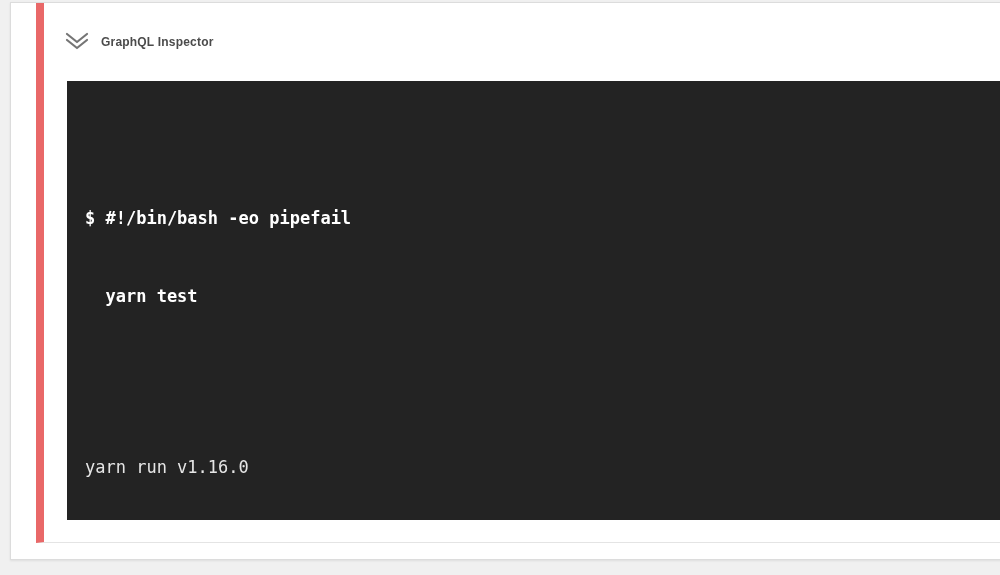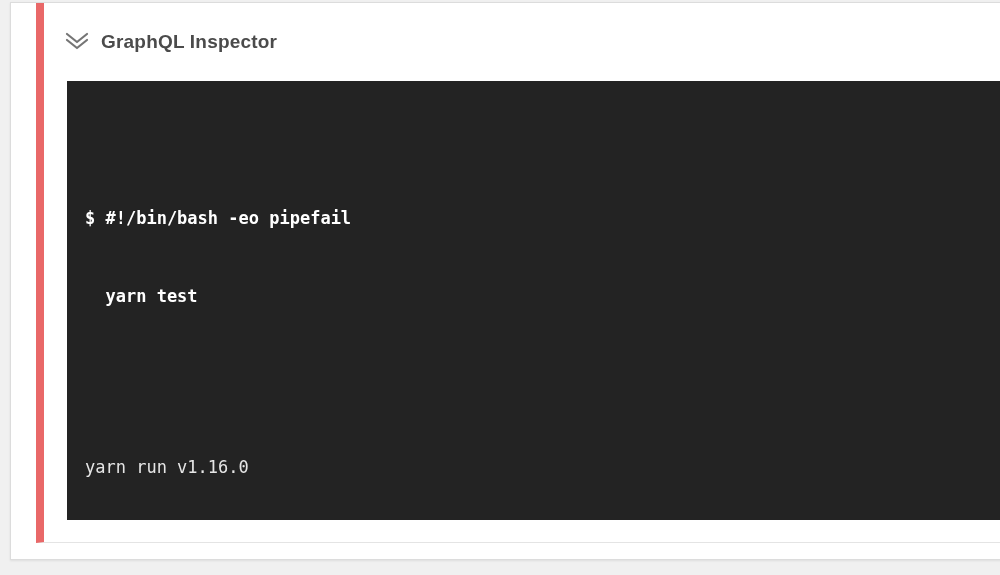--- a/index.html
+++ b/index.html
@@ -41,21 +41,21 @@
   }
   .chevron-icon {
     width: 26px;
     height: 22px;
     margin-right: 11px;
     display: inline-flex;
     align-items: center;
     justify-content: center;
   }
   .step-title {
-    font-size: 19px;
+    font-size: 12px;
     font-weight: bold;
     color: #4b4b4b;
     letter-spacing: 0.2px;
   }
   .terminal {
     margin-left: 23px;
     height: 439px;
     background: #232323;
     color: #e6e6e6;
     font-family: "DejaVu Sans Mono", monospace;

